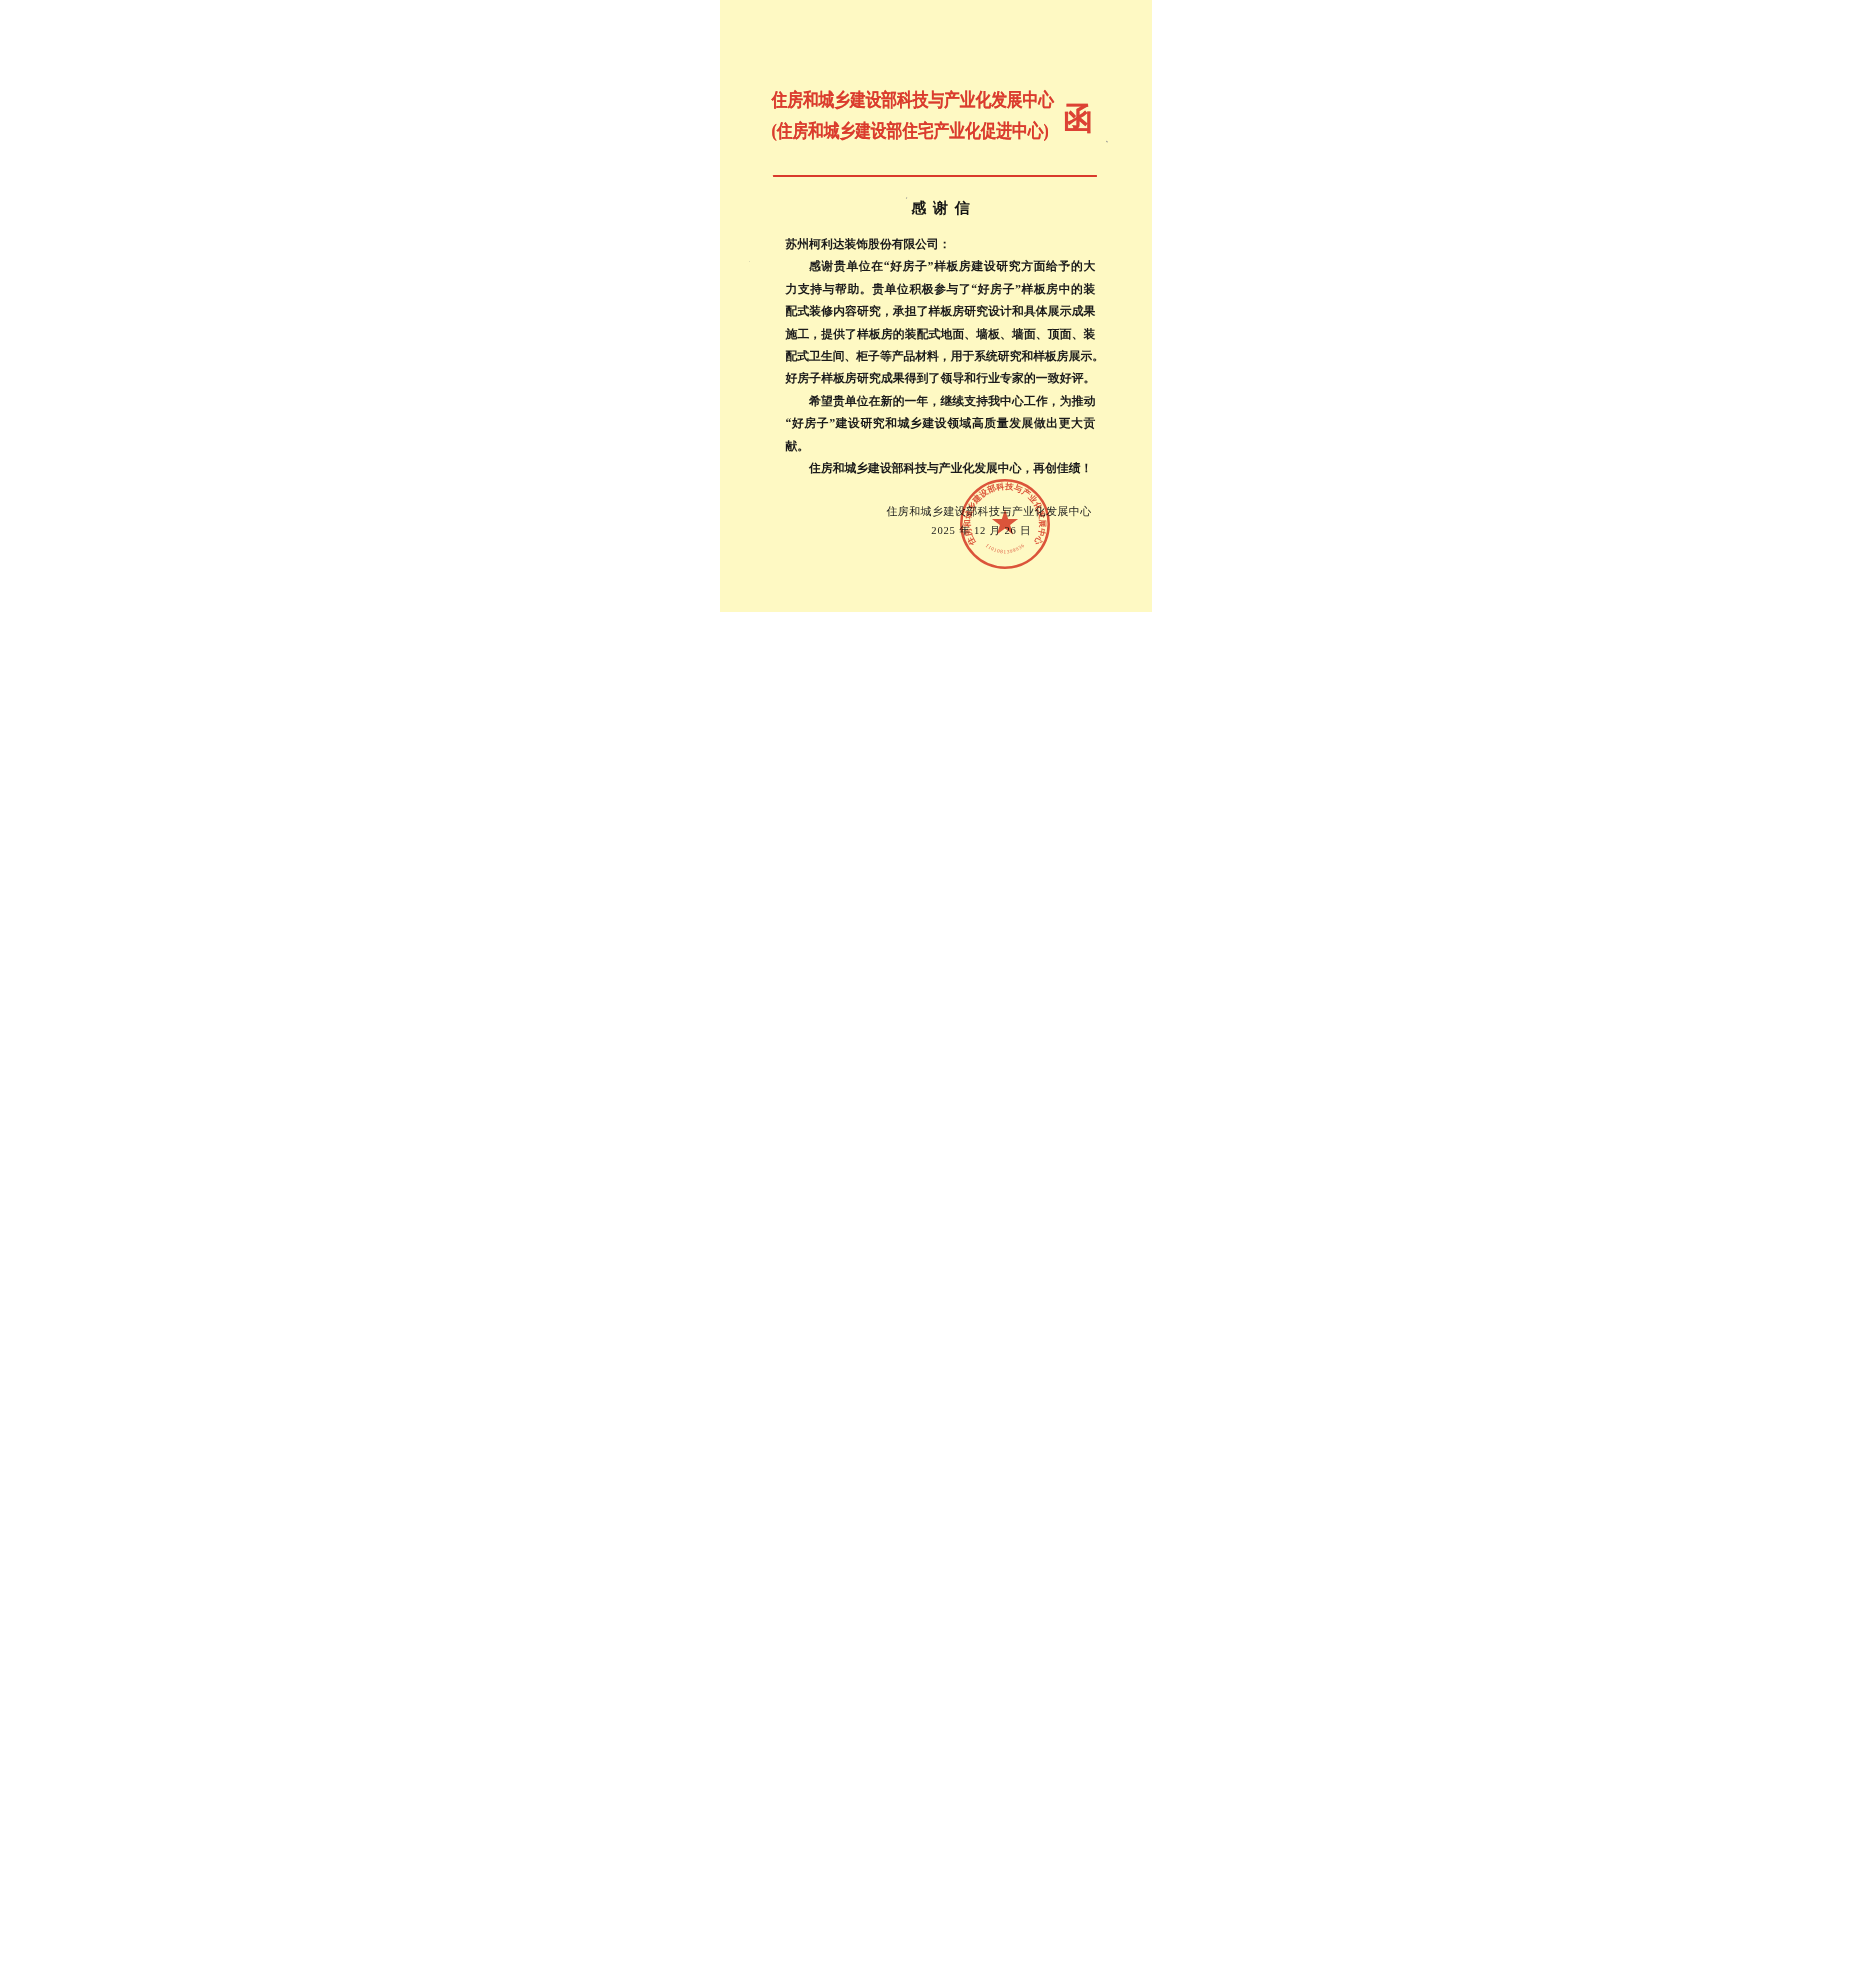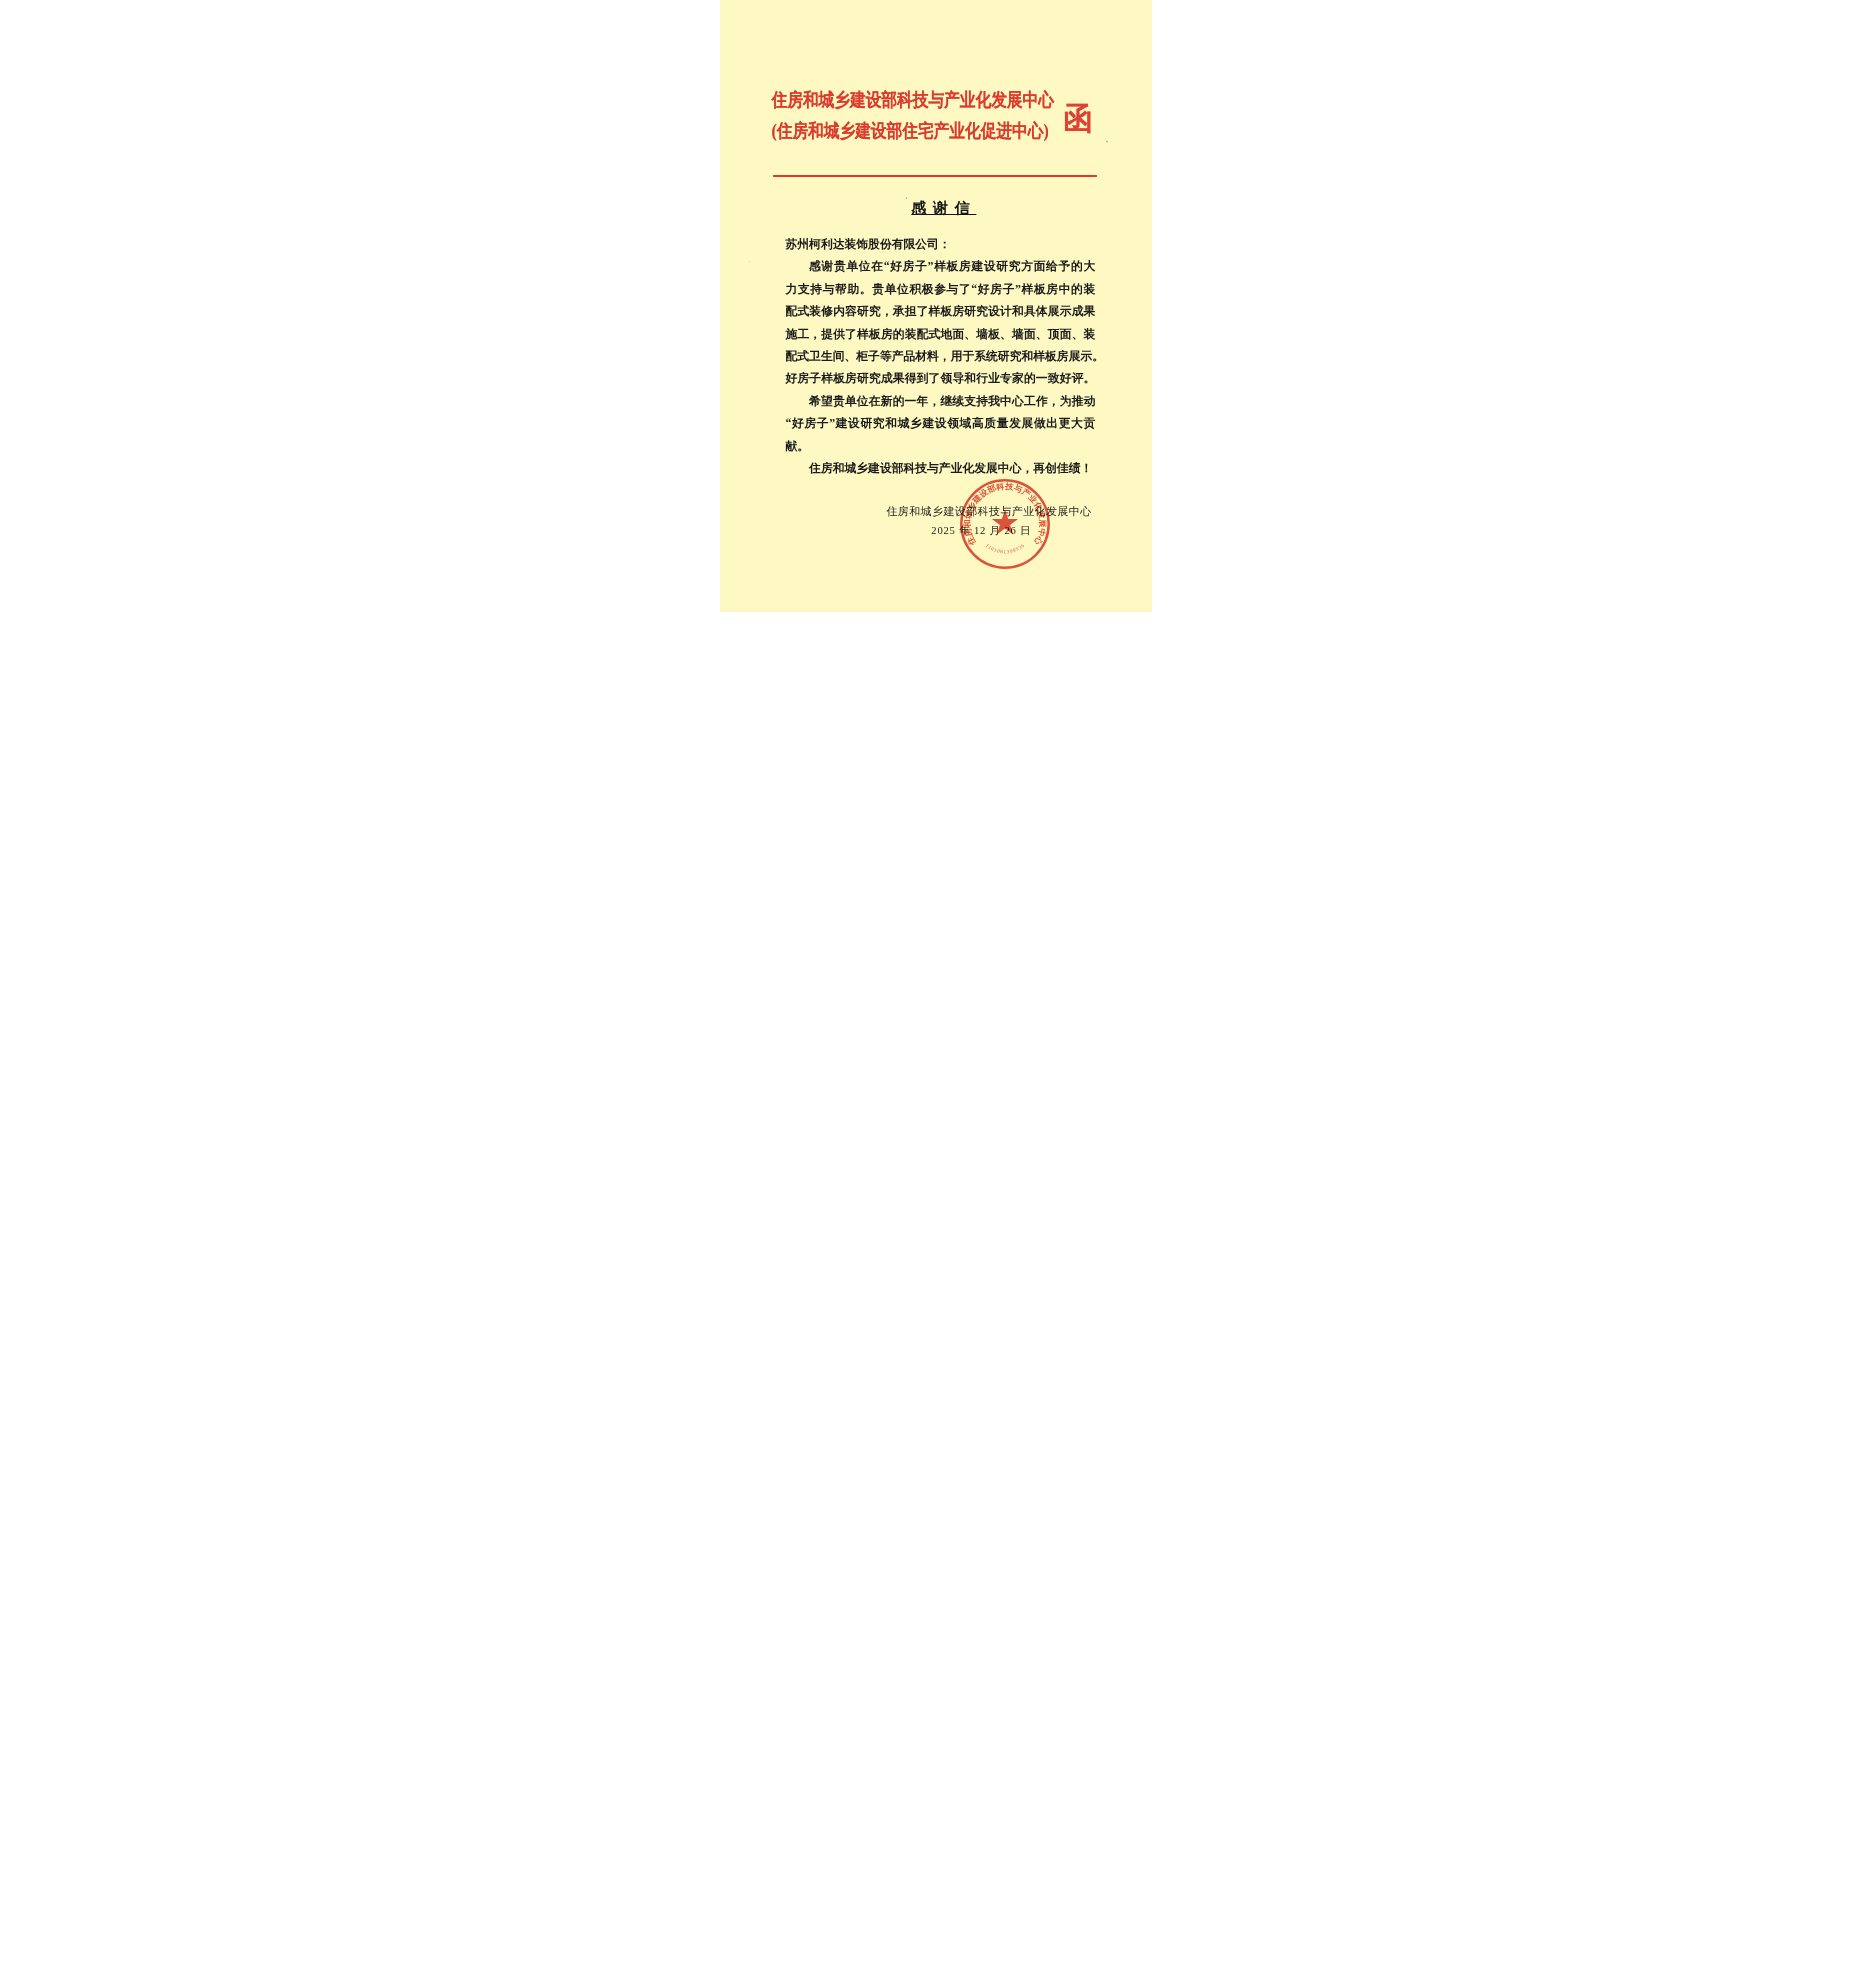--- a/index.html
+++ b/index.html
@@ -28,21 +28,20 @@
   .red-rule{
     position:absolute;left:53px;top:175px;width:324px;height:1.6px;
     background:#d93a2c;border-radius:0.4px;
   }
   
   .doc-title{
     position:absolute;left:66px;top:199px;width:310px;
     text-align:center;font-size:15px;line-height:19px;font-weight:bold;
     color:#141414;letter-spacing:6.7px;padding-left:6.7px;box-sizing:border-box;
     white-space:nowrap;
-    text-decoration:underline;
   }
   
   .body-block{
     position:absolute;left:66px;top:233px;width:310px;
     color:#1b1b1b;font-size:11.8px;
   }
   .bline{height:22.4px;line-height:22.4px;white-space:nowrap;display:flex;font-weight:bold;}
   .bline .indent{flex:0 0 23.6px;}
   .bline .spread{flex:1 1 auto;display:flex;justify-content:space-between;}
   .bline .spread span{display:inline-block;}

